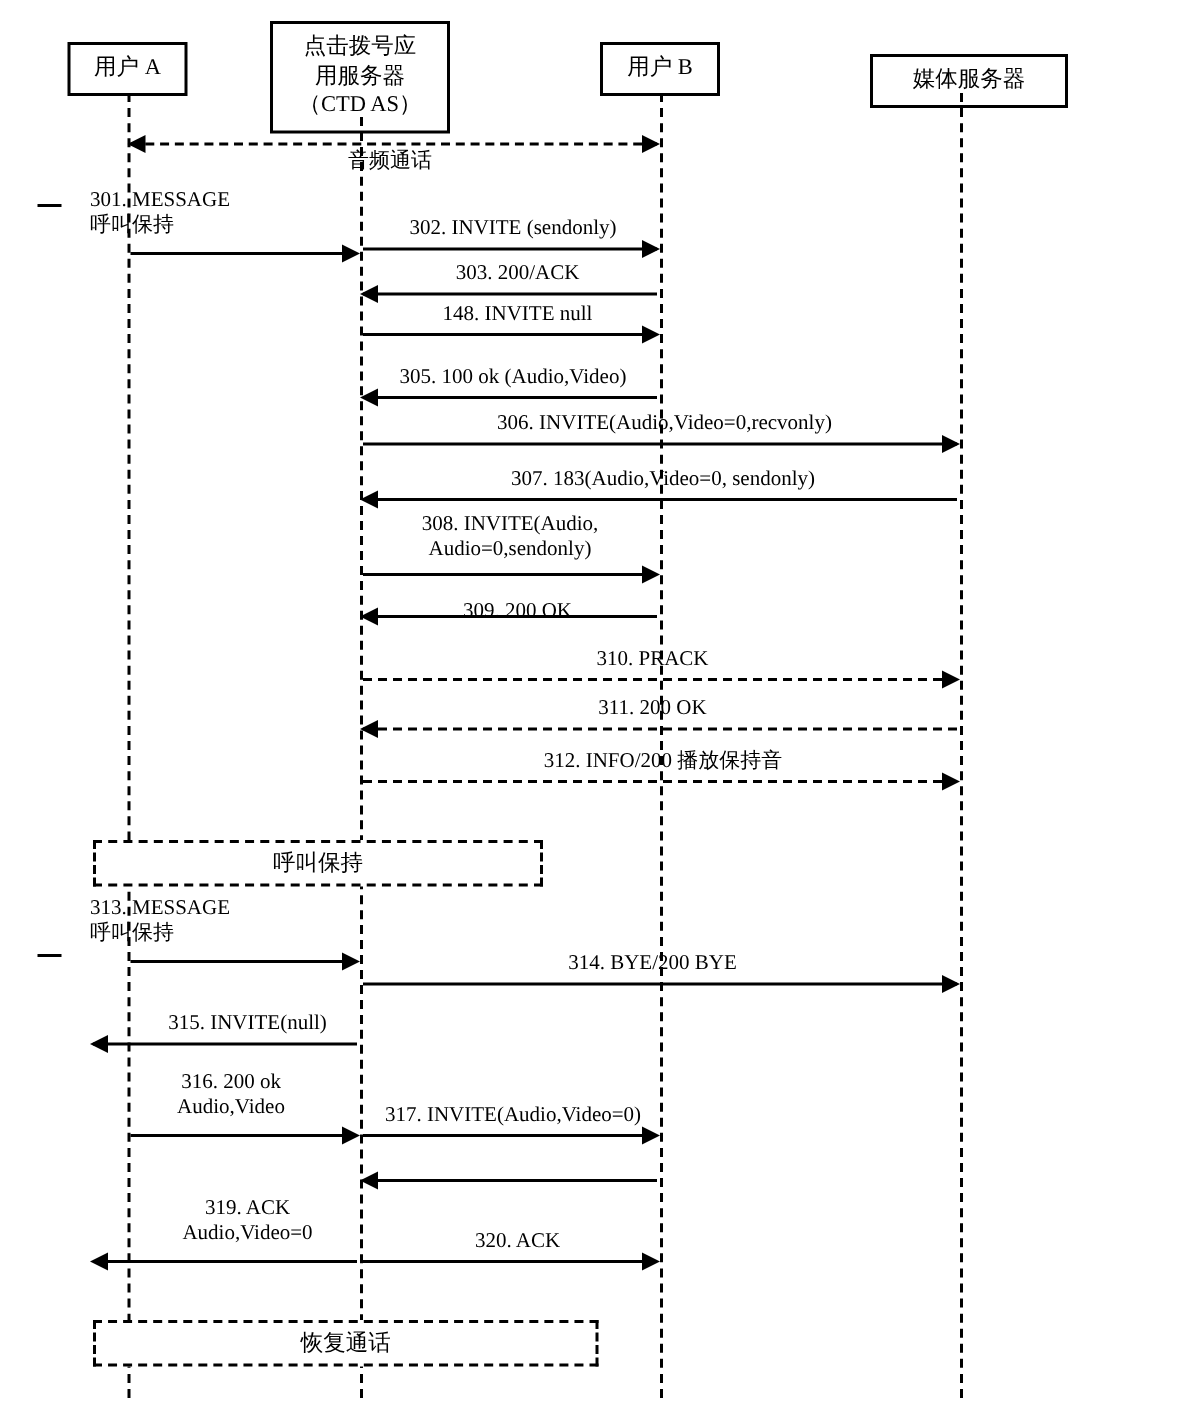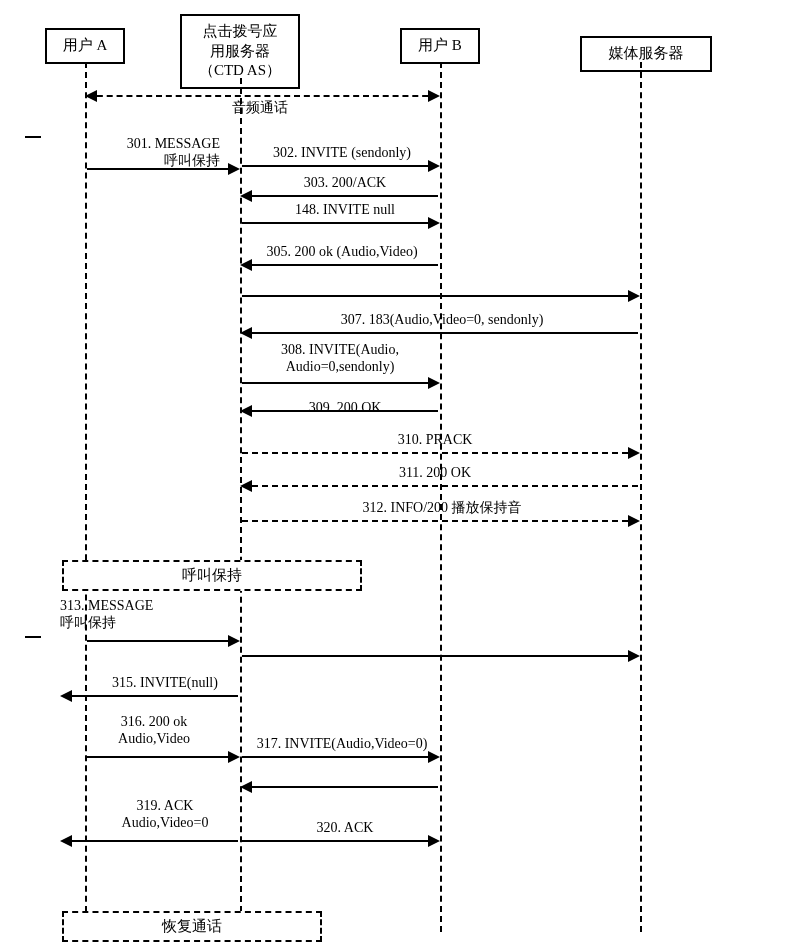--- a/index.html
+++ b/index.html
@@ -35,38 +35,39 @@
   <div class="lifeline" style="left:240px;top:78px;height:854px"></div>
   <div class="lifeline" style="left:440px;top:62px;height:870px"></div>
   <div class="lifeline" style="left:640px;top:62px;height:870px"></div>
 
   <div class="tick" style="left:25px;top:136px"></div>
   <div class="tick" style="left:25px;top:636px"></div>
 
   <div class="arrow dashed arr-both" style="left:87px;top:95px;width:351px"></div>
   <div class="msg" style="left:180px;top:100px;width:160px">音频通话</div>
 
-  <div class="msg" style="left:60px;top:136px;width:160px;text-align:right">
+  <div class="msg" style="left:60px;top:126px;width:160px;text-align:left">
     <span>301. MESSAGE</span><br>
     <span>呼叫保持</span>
   </div>
   <div class="arrow arr-r" style="left:87px;top:168px;width:151px"></div>
 
   <div class="msg" style="left:242px;top:145px;width:200px">302. INVITE  (sendonly)</div>
   <div class="arrow arr-r" style="left:242px;top:165px;width:196px"></div>
 
   <div class="msg" style="left:260px;top:175px;width:170px">303. 200/ACK</div>
   <div class="arrow arr-l" style="left:242px;top:195px;width:196px"></div>
 
   <div class="msg" style="left:260px;top:202px;width:170px">148. INVITE null</div>
   <div class="arrow arr-r" style="left:242px;top:222px;width:196px"></div>
 
-  <div class="msg" style="left:242px;top:244px;width:200px">305. 200 ok (Audio,Video)</div>
+  <div class="msg" style="left:242px;top:244px;width:200px">305. 100 ok (Audio,Video)</div>
   <div class="arrow arr-l" style="left:242px;top:264px;width:196px"></div>
 
+  <div class="msg" style="left:258px;top:275px;width:370px">306. INVITE(Audio,Video=0,recvonly)</div>
   <div class="arrow arr-r" style="left:242px;top:295px;width:396px"></div>
 
   <div class="msg" style="left:262px;top:312px;width:360px">307. 183(Audio,Video=0, sendonly)</div>
   <div class="arrow arr-l" style="left:242px;top:332px;width:396px"></div>
 
   <div class="msg" style="left:250px;top:342px;width:180px">
     <span>308. INVITE(Audio,</span><br>
     <span>Audio=0,sendonly)</span>
   </div>
   <div class="arrow arr-r" style="left:242px;top:382px;width:196px"></div>
@@ -86,20 +87,21 @@
   <div class="note-box" style="left:62px;top:560px;width:300px">呼叫保持</div>
 
   <div class="arrow dashed" style="left:62px;top:545px;width:300px;border-top-width:0"></div>
 
   <div class="msg" style="left:60px;top:598px;width:160px;text-align:left">
     <span>313. MESSAGE</span><br>
     <span>呼叫保持</span>
   </div>
   <div class="arrow arr-r" style="left:87px;top:640px;width:151px"></div>
 
+  <div class="msg" style="left:300px;top:635px;width:270px">314. BYE/200 BYE</div>
   <div class="arrow arr-r" style="left:242px;top:655px;width:396px"></div>
 
   <div class="msg" style="left:90px;top:675px;width:150px">315. INVITE(null)</div>
   <div class="arrow arr-l" style="left:62px;top:695px;width:176px"></div>
 
   <div class="msg" style="left:84px;top:714px;width:140px">
     <span>316. 200 ok</span><br>
     <span>Audio,Video</span>
   </div>
   <div class="arrow arr-r" style="left:87px;top:756px;width:151px"></div>
@@ -111,15 +113,15 @@
 
   <div class="msg" style="left:90px;top:798px;width:150px">
     <span>319. ACK</span><br>
     <span>Audio,Video=0</span>
   </div>
   <div class="arrow arr-l" style="left:62px;top:840px;width:176px"></div>
 
   <div class="msg" style="left:260px;top:820px;width:170px">320. ACK</div>
   <div class="arrow arr-r" style="left:242px;top:840px;width:196px"></div>
 
-  <div class="note-box" style="left:62px;top:911px;width:260px">恢复通话</div>
+  <div class="note-box" style="left:62px;top:880px;width:337px">恢复通话</div>
 
 </div>
 
 </body></html>

